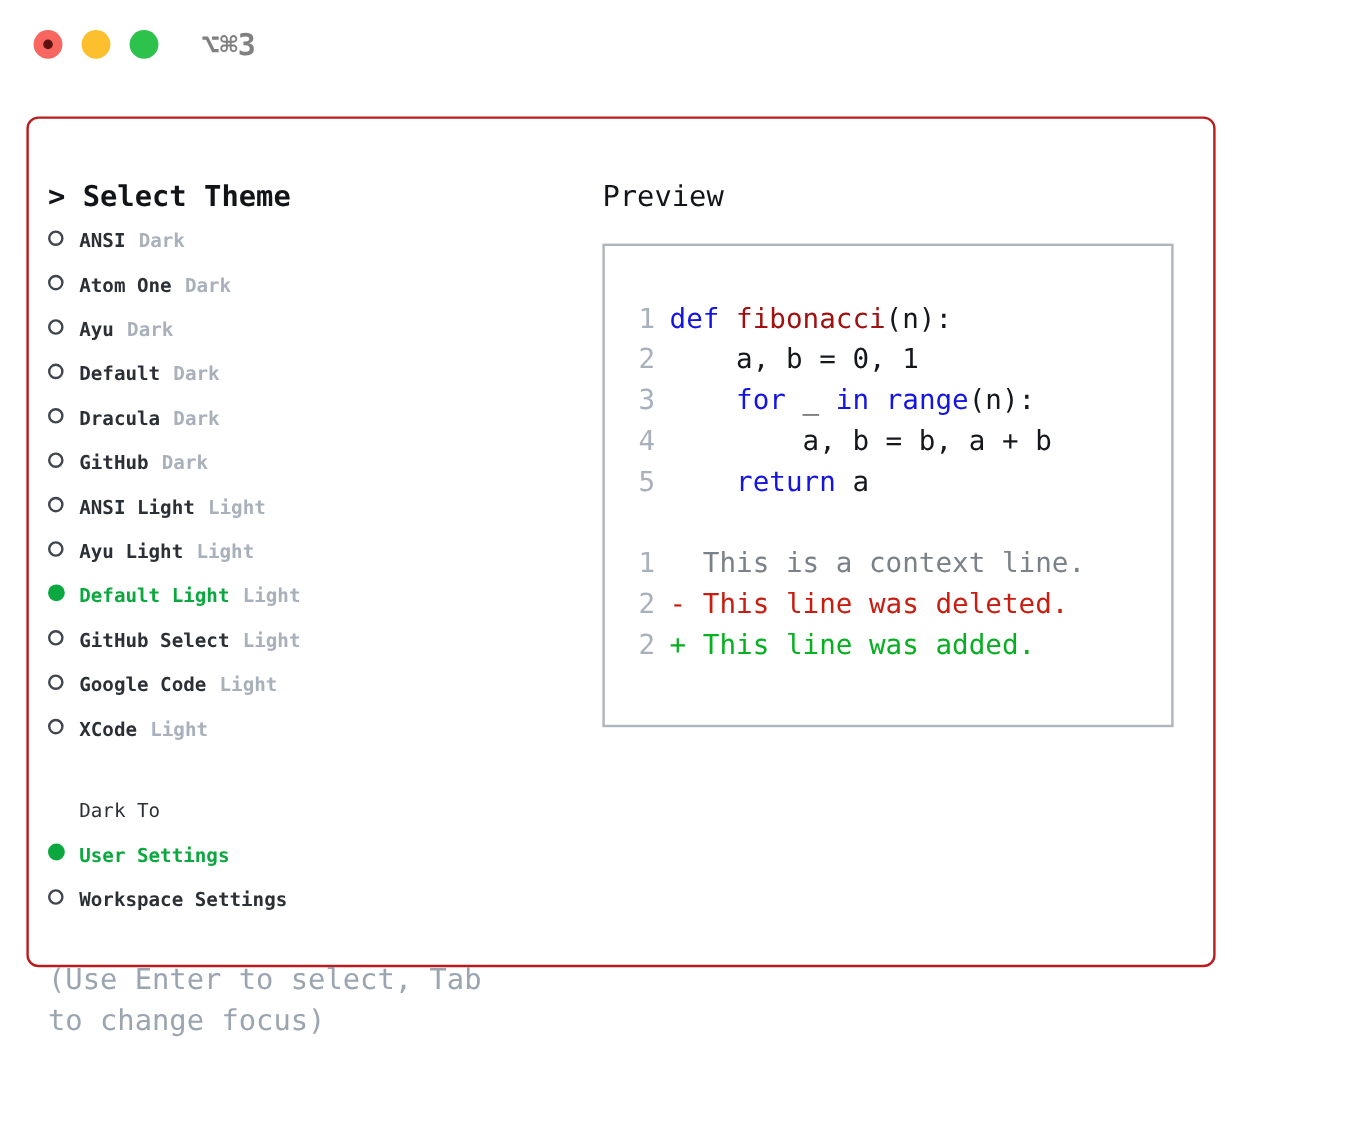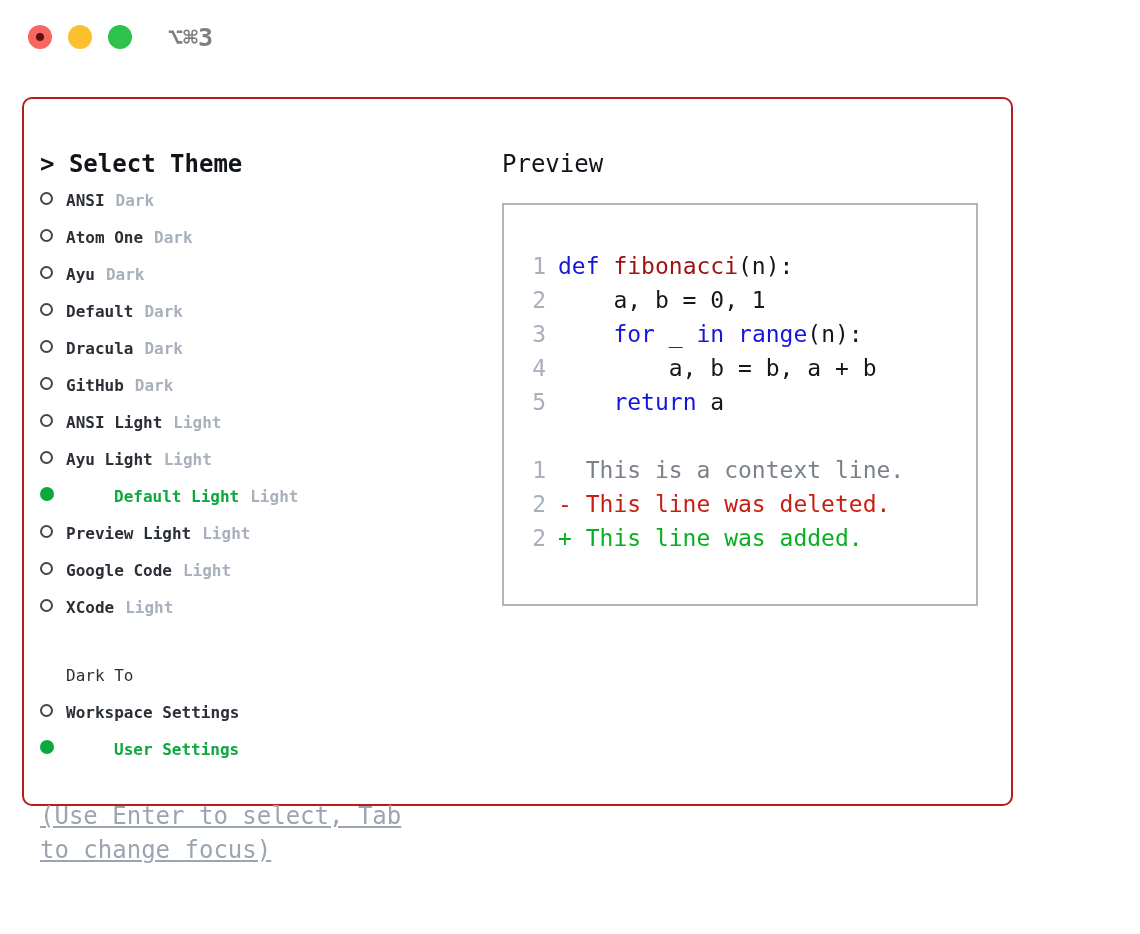--- a/index.html
+++ b/index.html
@@ -139,38 +139,36 @@
     background: #0aa83e;
     position: relative;
     top: -1px;
   }
   .row .label {
     color: #2b2f36;
     font-weight: bold;
   }
   .row.selected .label {
     color: #0aa83e;
-    margin-left: 48px;
   }
   .row .suffix {
     color: #a8b0bb;
     font-weight: bold;
     margin-left: 11px;
   }
   .row.plain-label .label { font-weight: bold; }
 
   .spacer-lg { height: 34px; }
 
   .hint {
     font-size: 24px;
     line-height: 34px;
     color: #9aa5b1;
     width: 400px;
     margin-top: 32px;
-    text-decoration: underline;
   }
 
   
   .preview-title {
     font-size: 24px;
     line-height: 34px;
     font-weight: normal;
     color: #111418;
     white-space: pre;
   }
@@ -230,34 +228,34 @@
         <div class="list" id="theme-list">
             <div class="row"><span class="marker"><span class="dot-empty"></span></span><span class="label">ANSI</span><span class="suffix">Dark</span></div>
             <div class="row"><span class="marker"><span class="dot-empty"></span></span><span class="label">Atom One</span><span class="suffix">Dark</span></div>
             <div class="row"><span class="marker"><span class="dot-empty"></span></span><span class="label">Ayu</span><span class="suffix">Dark</span></div>
             <div class="row"><span class="marker"><span class="dot-empty"></span></span><span class="label">Default</span><span class="suffix">Dark</span></div>
             <div class="row"><span class="marker"><span class="dot-empty"></span></span><span class="label">Dracula</span><span class="suffix">Dark</span></div>
             <div class="row"><span class="marker"><span class="dot-empty"></span></span><span class="label">GitHub</span><span class="suffix">Dark</span></div>
             <div class="row"><span class="marker"><span class="dot-empty"></span></span><span class="label">ANSI Light</span><span class="suffix">Light</span></div>
             <div class="row"><span class="marker"><span class="dot-empty"></span></span><span class="label">Ayu Light</span><span class="suffix">Light</span></div>
             <div class="row selected"><span class="marker"><span class="dot-filled"></span></span><span class="label">Default Light</span><span class="suffix">Light</span></div>
-            <div class="row"><span class="marker"><span class="dot-empty"></span></span><span class="label">Preview Light</span><span class="suffix">Light</span></div>
+            <div class="row"><span class="marker"><span class="dot-empty"></span></span><span class="label">GitHub Select</span><span class="suffix">Light</span></div>
             <div class="row"><span class="marker"><span class="dot-empty"></span></span><span class="label">Google Code</span><span class="suffix">Light</span></div>
             <div class="row"><span class="marker"><span class="dot-empty"></span></span><span class="label">XCode</span><span class="suffix">Light</span></div>
           </div>
 
         <div class="spacer-lg"></div>
 
         <div class="row plain-label">
           <span class="marker"></span>
           <span class="label" style="font-weight:normal">Dark To</span>
         </div>
         <div class="list" id="apply-list">
+            <div class="row selected"><span class="marker"><span class="dot-filled"></span></span><span class="label">User Settings</span></div>
             <div class="row"><span class="marker"><span class="dot-empty"></span></span><span class="label">Workspace Settings</span></div>
-            <div class="row selected"><span class="marker"><span class="dot-filled"></span></span><span class="label">User Settings</span></div>
           </div>
 
         <div class="hint">(Use Enter to select, Tab to change focus)</div>
       </div>
 
       <div class="right-col">
         <div class="preview-title">Preview</div>
         <div class="preview-box">
           <div class="code" id="code-block"><div class="code-line"><span class="lineno">1</span><span><span class="tok-kw">def </span><span class="tok-fn">fibonacci</span><span class="tok-txt">(n):</span></span></div><div class="code-line"><span class="lineno">2</span><span><span class="tok-txt">    a, b = 0, 1</span></span></div><div class="code-line"><span class="lineno">3</span><span><span class="tok-txt">    </span><span class="tok-kw">for</span><span class="tok-txt"> _ </span><span class="tok-kw">in</span><span class="tok-txt"> </span><span class="tok-kw">range</span><span class="tok-txt">(n):</span></span></div><div class="code-line"><span class="lineno">4</span><span><span class="tok-txt">        a, b = b, a + b</span></span></div><div class="code-line"><span class="lineno">5</span><span><span class="tok-txt">    </span><span class="tok-kw">return</span><span class="tok-txt"> a</span></span></div><div class="blank-line"></div><div class="code-line"><span class="lineno">1</span><span class="tok-ctx">  This is a context line.</span></div><div class="code-line"><span class="lineno">2</span><span class="tok-del">- This line was deleted.</span></div><div class="code-line"><span class="lineno">2</span><span class="tok-add">+ This line was added.</span></div></div>
         </div>

